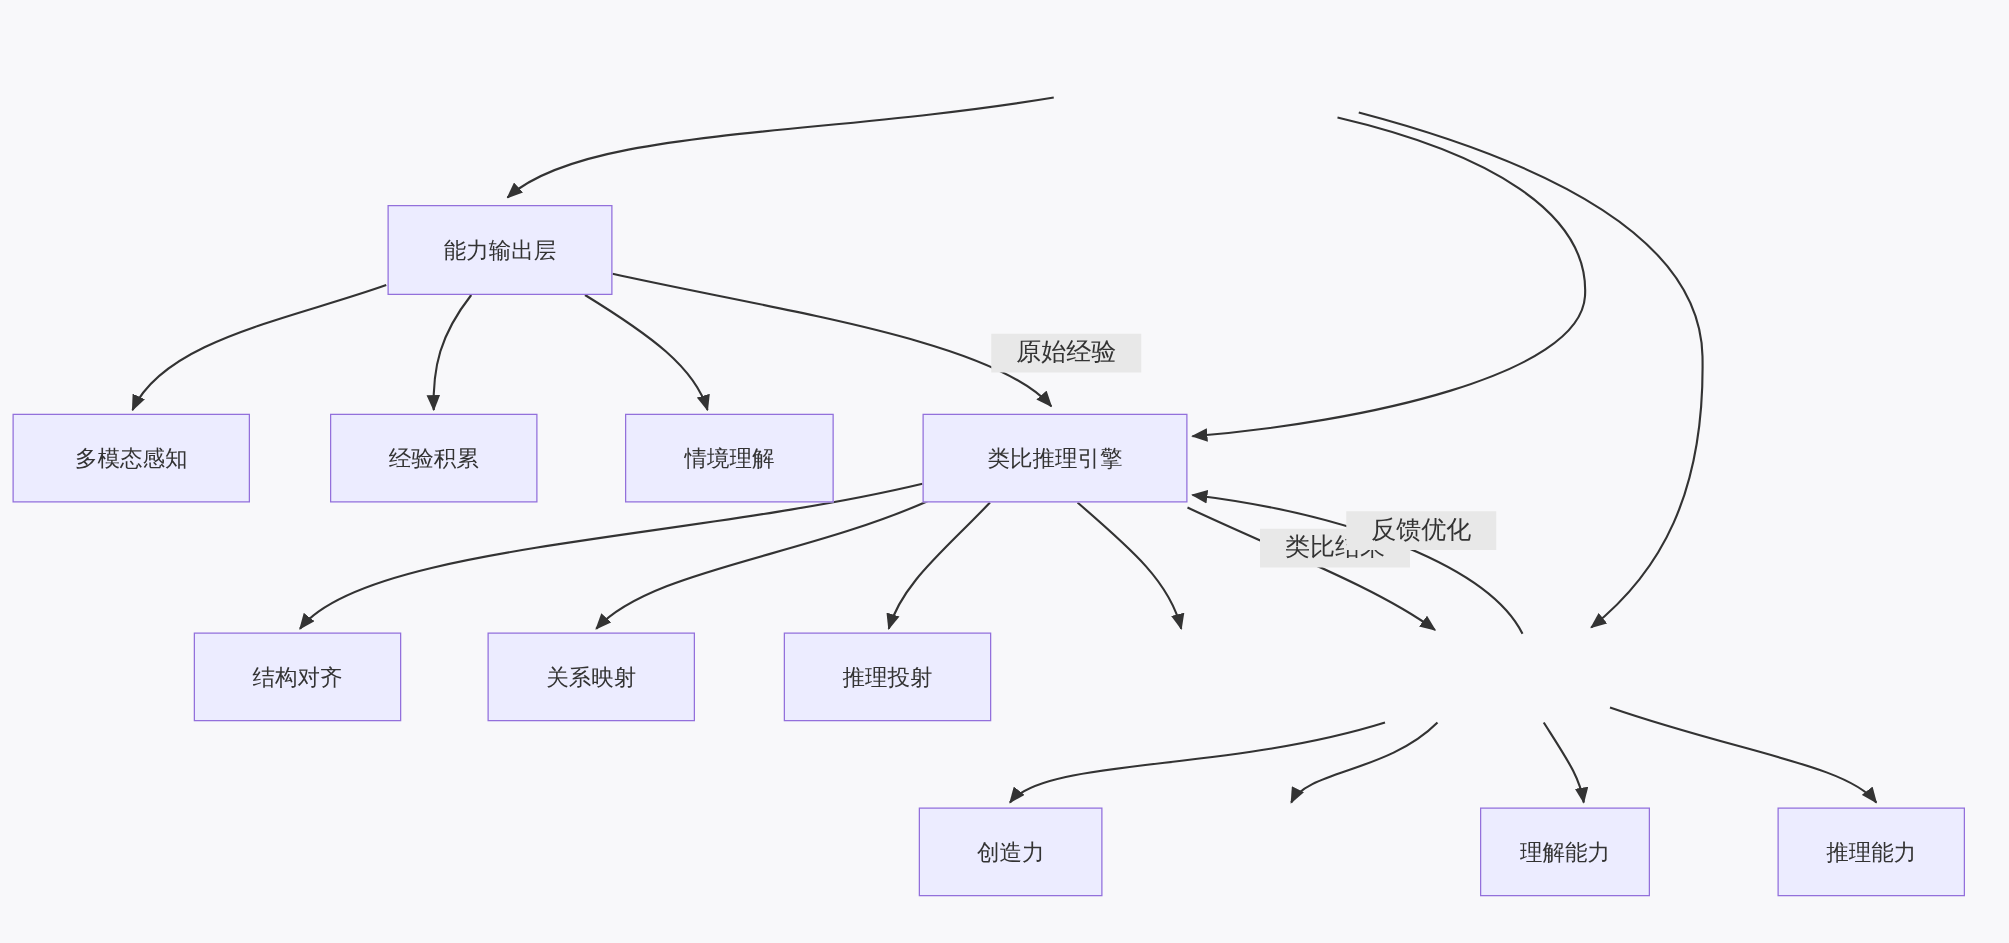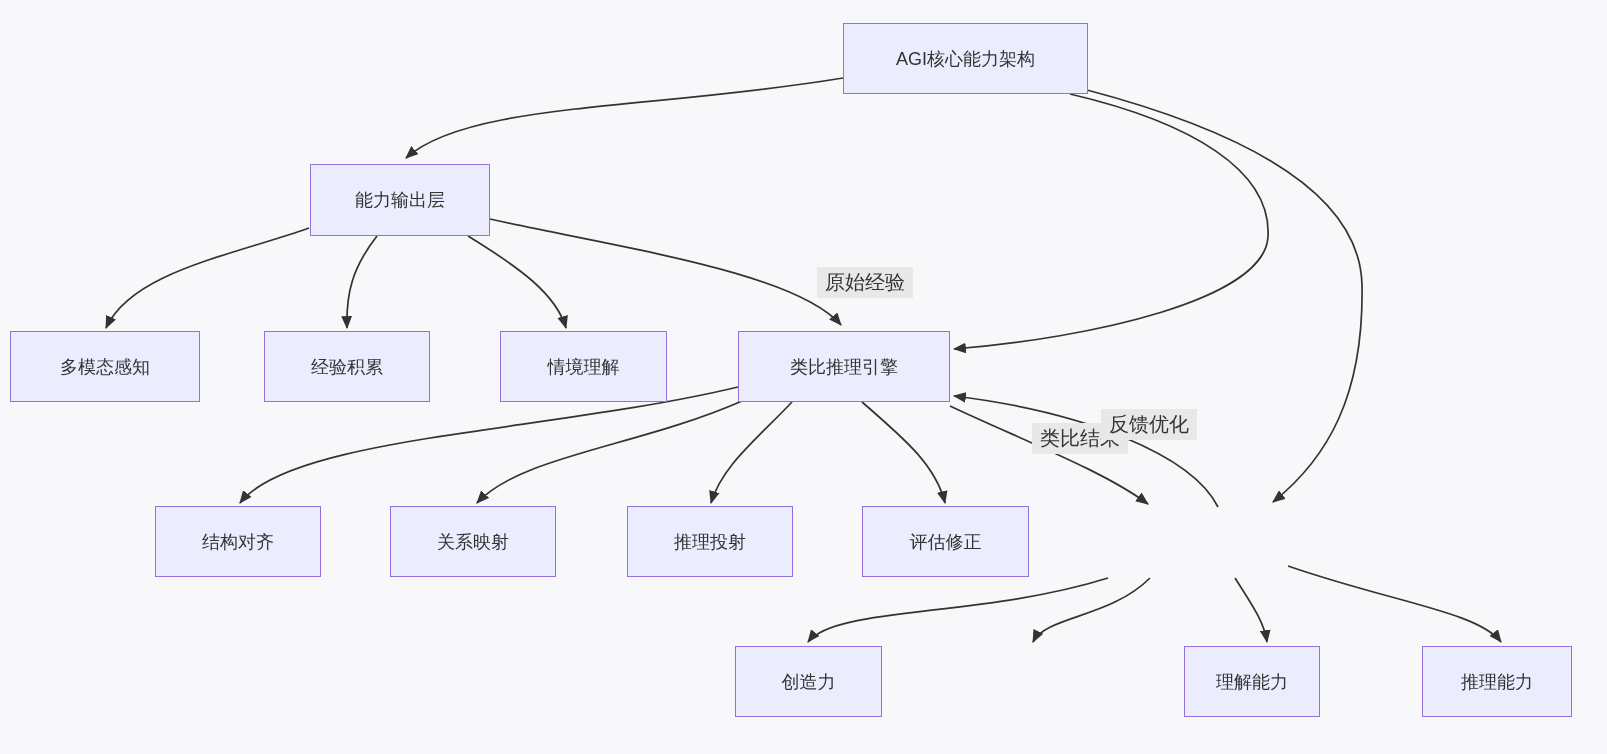--- a/index.html
+++ b/index.html
@@ -19,21 +19,21 @@
     border:1.3px solid var(--node-border,#9370DB);
     color:var(--text,#333333);
     display:flex; align-items:center; justify-content:center;
     font-size:18px; text-align:center; white-space:nowrap;
   }
   .edge-label {
     position:absolute;
     background:var(--elbg,#e8e8e8);
     color:var(--text,#333333);
     font-size:20px; line-height:1.25;
-    padding:3px 8px; white-space:nowrap;margin-left:24px;
+    padding:3px 20px; white-space:nowrap;
   }
 </style>
 </head>
 <body>
 
 <div class="diagram">
 
   <svg class="edges" viewBox="0 0 1607 754" xmlns="http://www.w3.org/2000/svg">
     <defs>
       <marker id="arrow" viewBox="0 0 12 10" refX="11" refY="5" markerWidth="13" markerHeight="11" markerUnits="userSpaceOnUse" orient="auto">
@@ -56,23 +56,20 @@
     <path class="edge" d="M 862 402 C 906 440, 936 466, 945 503" marker-end="url(#arrow)"></path>
     <path class="edge" d="M 950 406 C 1022 440, 1102 470, 1148 504" marker-end="url(#arrow)"></path>
     <path class="edge" d="M 1218 507 C 1192 455, 1085 412, 954 396" marker-end="url(#arrow)"></path>
 
     <path class="edge" d="M 1108 578 C 980 618, 836 606, 808 642" marker-end="url(#arrow)"></path>
     <path class="edge" d="M 1150 578 C 1110 618, 1046 616, 1033 642" marker-end="url(#arrow)"></path>
     <path class="edge" d="M 1235 578 C 1254 608, 1264 622, 1267 642" marker-end="url(#arrow)"></path>
     <path class="edge" d="M 1288 566 C 1392 602, 1478 612, 1501 642" marker-end="url(#arrow)"></path>
   </svg>
 
-  <div class="node" style="left:843px;top:23px;width:245px;height:71px">
-    <span>AGI核心能力架构</span>
-  </div>
 
   <div class="node" style="left:310px;top:164px;width:180px;height:72px">
     <span>能力输出层</span>
   </div>
 
   <div class="node" style="left:10px;top:331px;width:190px;height:71px">
     <span>多模态感知</span>
   </div>
   <div class="node" style="left:264px;top:331px;width:166px;height:71px">
     <span>经验积累</span>
@@ -86,23 +83,20 @@
 
   <div class="node" style="left:155px;top:506px;width:166px;height:71px">
     <span>结构对齐</span>
   </div>
   <div class="node" style="left:627px;top:506px;width:166px;height:71px">
     <span>推理投射</span>
   </div>
   <div class="node" style="left:390px;top:506px;width:166px;height:71px">
     <span>关系映射</span>
   </div>
-  <div class="node" style="left:862px;top:506px;width:167px;height:71px">
-    <span>评估修正</span>
-  </div>
 
   <div class="node" style="left:735px;top:646px;width:147px;height:71px">
     <span>创造力</span>
   </div>
   <div class="node" style="left:1184px;top:646px;width:136px;height:71px">
     <span>理解能力</span>
   </div>
   <div class="node" style="left:1422px;top:646px;width:150px;height:71px">
     <span>推理能力</span>
   </div>

